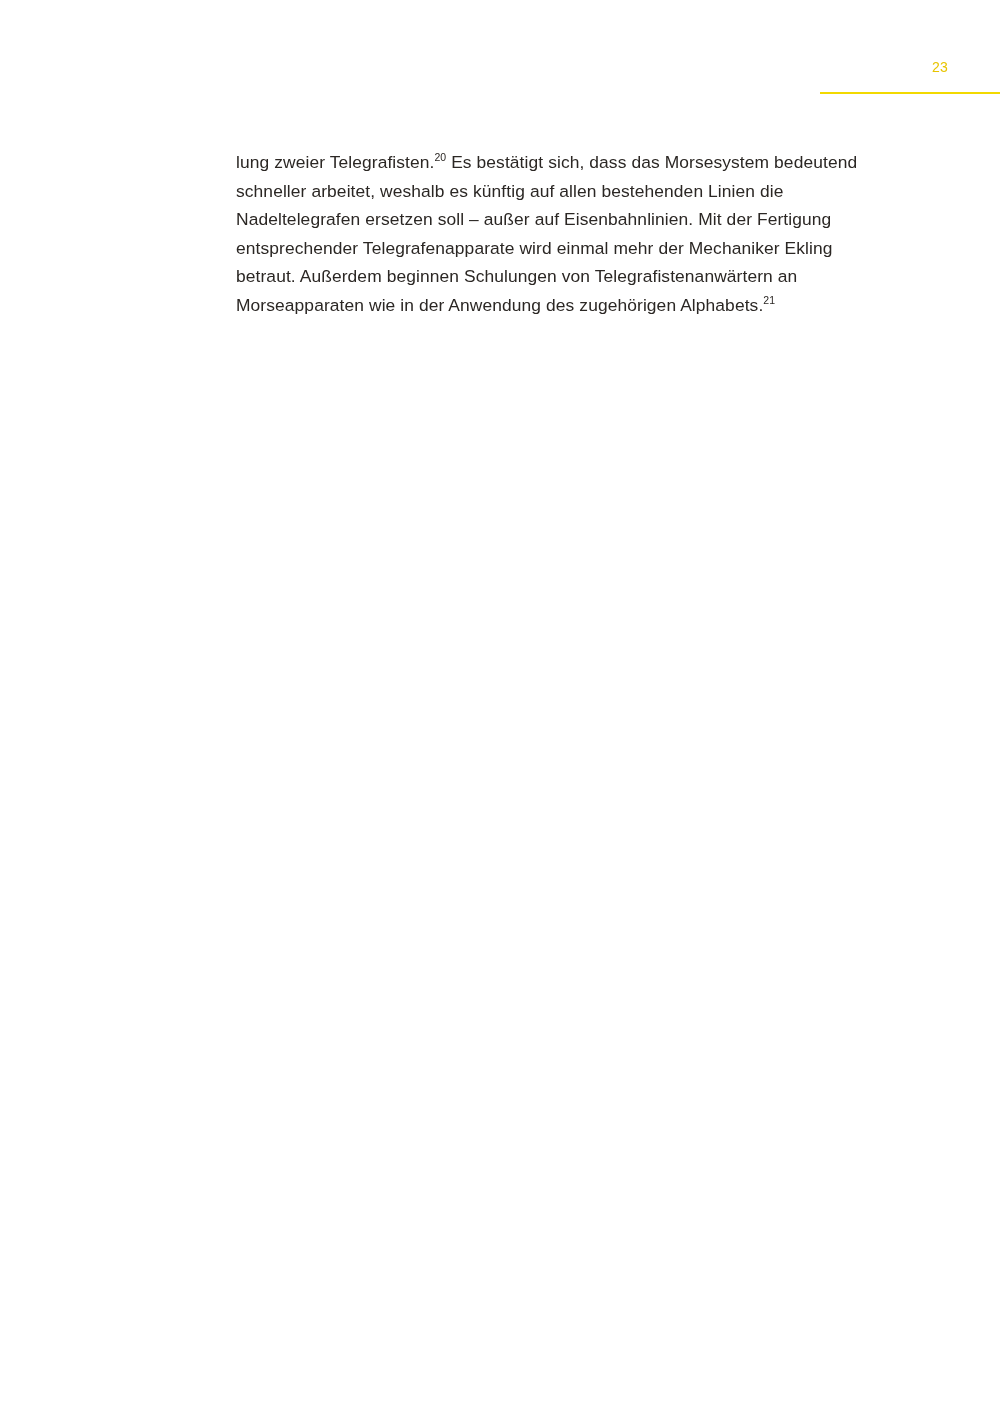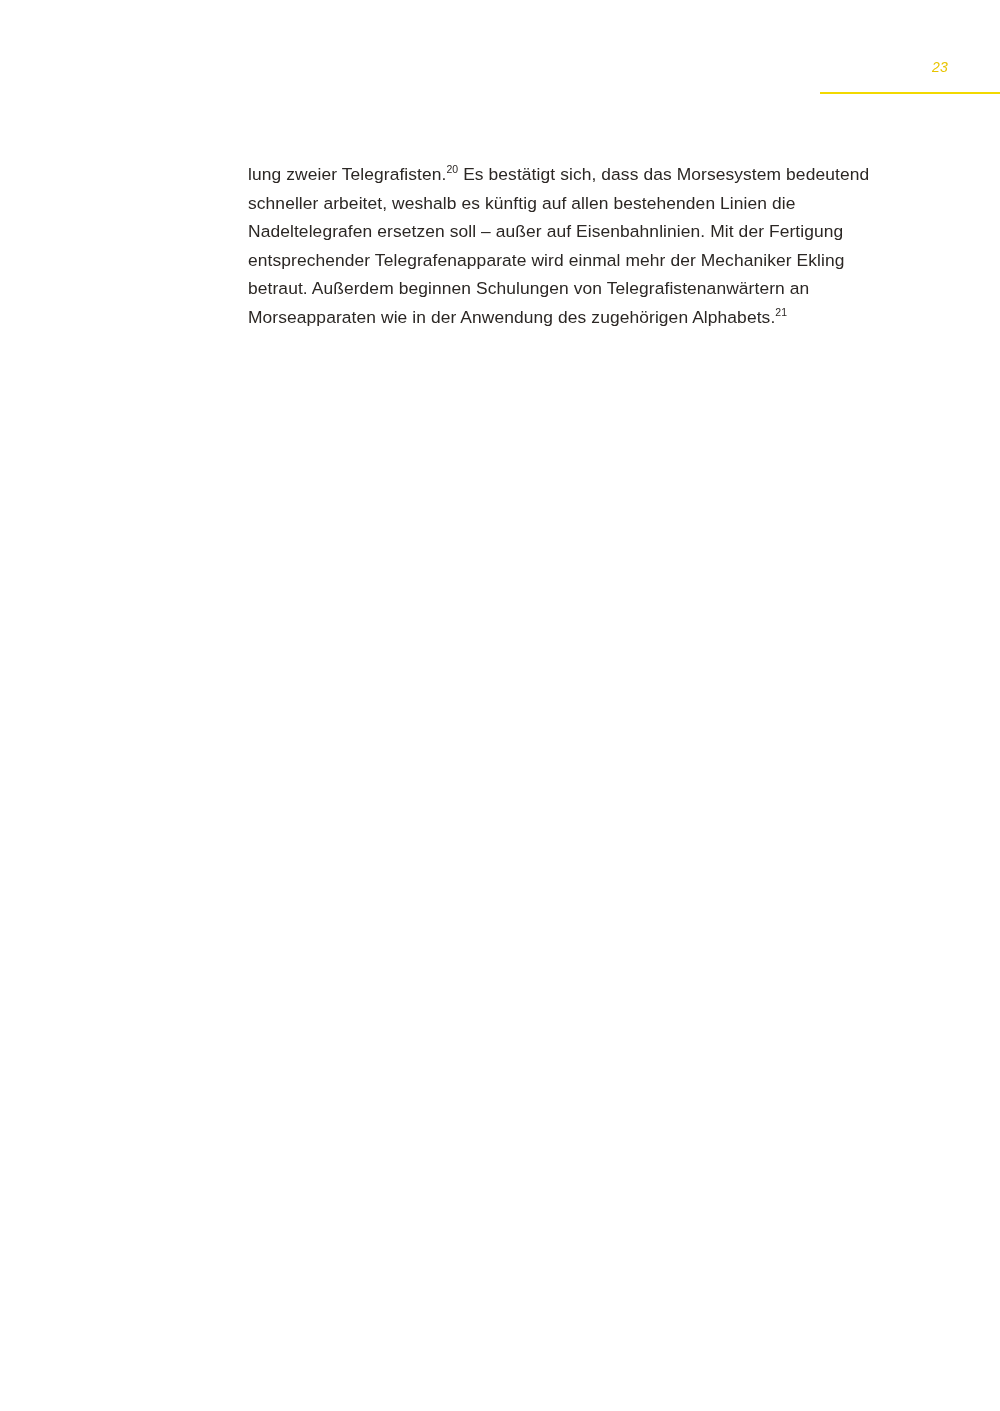--- a/index.html
+++ b/index.html
@@ -21,21 +21,20 @@
     inset: 0;
   }
 
   
   .folio-wrap {
     position: absolute;
     top: 60px;
     right: 0;
     width: 180px;
     text-align: right;
-    font-style: italic;
   }
   .folio-number {
     font-size: 14px;
     line-height: 1;
     color: #e8c400;
     letter-spacing: 0.2px;
     padding-right: 52px;
   }
   .folio-rule {
     margin-top: 18px;
@@ -51,21 +50,21 @@
     top: 148px;
     width: 648px;
     font-size: 17.4px;
     line-height: 28.6px;
     color: #2b2724;
     letter-spacing: 0.1px;
     text-align: left;
     font-weight: 400;
   }
   .textblock p {
-    margin: 12px;
+    margin: 0;
   }
   sup.fn {
     font-size: 10.5px;
     vertical-align: super;
     line-height: 0;
     letter-spacing: 0;
   }
 </style>
 </head>
 <body>

